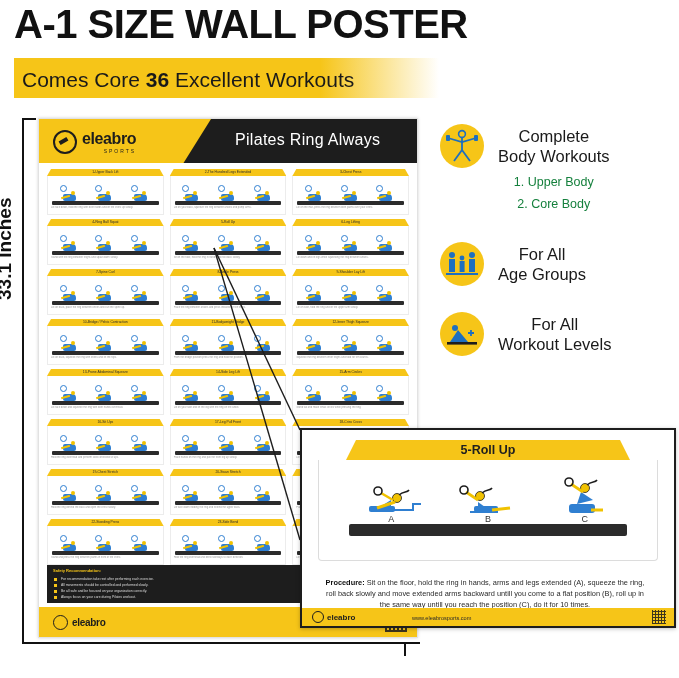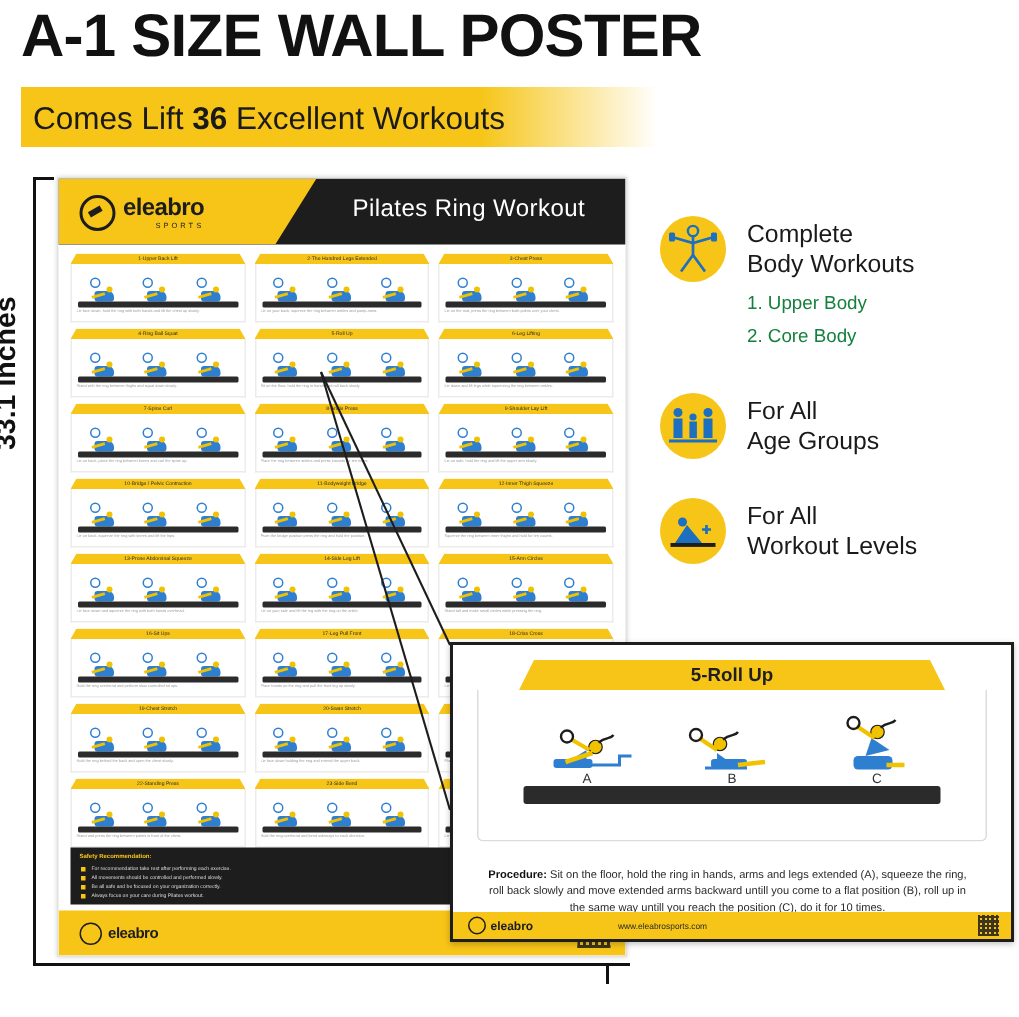--- a/index.html
+++ b/index.html
@@ -345,22 +345,23 @@
       repeating-linear-gradient(90deg, #1d1d1d 0 2px, transparent 2px 4px),
       repeating-linear-gradient(0deg, #1d1d1d 0 2px, transparent 2px 4px);
     background-color: #f6c518;
     opacity: 0.85;
   }
 
   
   .features {
     position: absolute;
     left: 440px;
-    top: 144px;
+    top: 124px;
     width: 232px;
+    text-align: center;
   }
   .feature {
     display: flex;
     align-items: flex-start;
     gap: 14px;
     margin-bottom: 26px;
   }
   .feature-badge {
     width: 44px; height: 44px;
     border-radius: 50%;
@@ -502,38 +503,38 @@
   }
 </style>
 </head>
 <body>
 
 <div class="page">
 
   <div class="headline">A-1 SIZE WALL POSTER</div>
 
   <div class="subbanner"></div>
-  <div class="subbanner-text"><span>Comes Lift </span><b>36</b><span> Excellent Workouts</span></div>
+  <div class="subbanner-text"><span>Comes Core </span><b>36</b><span> Excellent Workouts</span></div>
 
   <div class="dim-frame"></div>
   <div class="dim-tick-top"></div>
   <div class="dim-tick-right"></div>
   <div class="dim-v-label">33.1 Inches</div>
 
   <div class="poster">
     <div class="poster-header">
       <div class="poster-header-yellow"></div>
       <div class="brand">
         <span class="brand-mark"></span>
         <span>
           <div class="brand-name">eleabro</div>
           <div class="brand-sub">SPORTS</div>
         </span>
       </div>
-      <div class="poster-title">Pilates Ring Workout</div>
+      <div class="poster-title">Pilates Ring Always</div>
     </div>
 
     <div class="grid" id="grid">
         <div class="cell">
           <div class="cell-title">1-Upper Back Lift</div>
           <div class="cell-body">
             <div class="figs">
               <div class="fig">
                 <span class="torso"></span>
                 <span class="head"></span>

